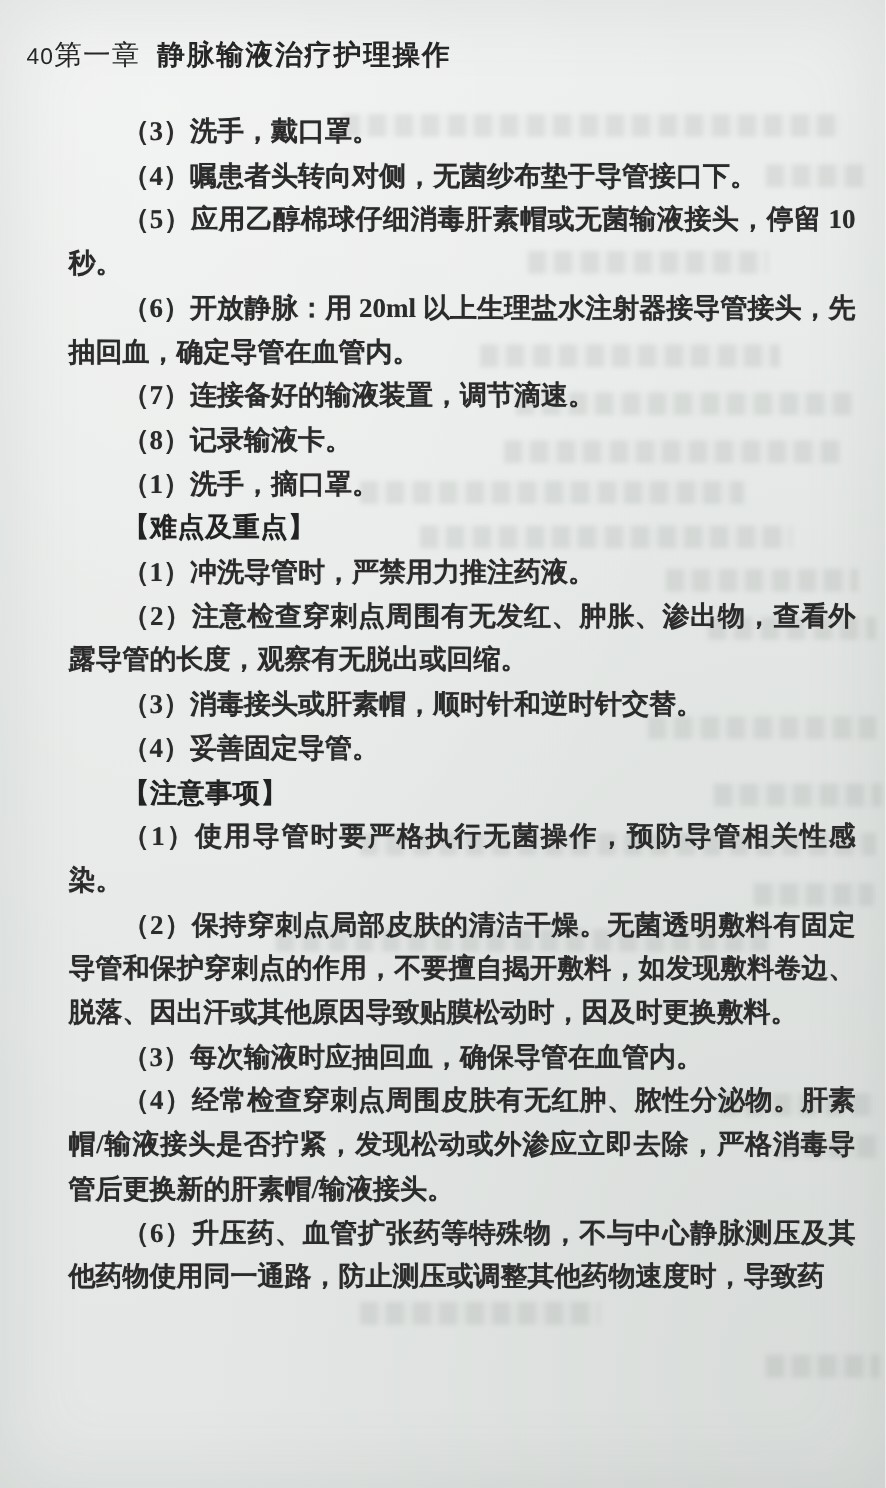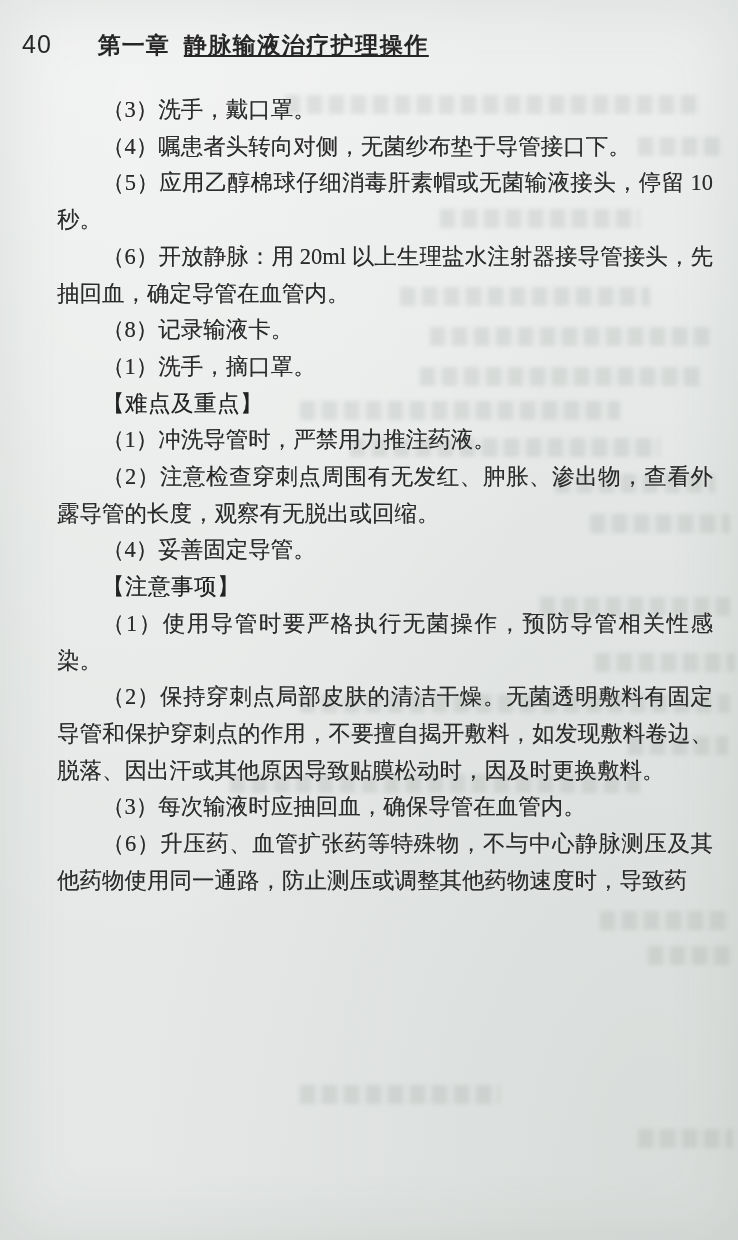--- a/index.html
+++ b/index.html
@@ -19,42 +19,42 @@
     color: #2d2d2d;
   }
   
   .page-header {
     position: absolute; top: 30px; left: 22px;
     white-space: nowrap;
     font-family: "Liberation Sans", "DejaVu Sans", sans-serif;
     color: #262626;
   }
   .page-number {
-    font-size: 25px; font-weight: 500; letter-spacing: 1px;
-    margin-right: 14px; vertical-align: baseline;
+    font-size: 19px; font-weight: 500; letter-spacing: 1px;
+    vertical-align: baseline;
   }
   .chapter-label {
-    font-size: 23px; font-weight: 700; margin-right: 14px; letter-spacing: 1px; margin-left: 32px;
+    font-size: 23px; font-weight: 400; margin-right: 14px; letter-spacing: 1px;
   }
   .chapter-title {
-    font-size: 23px; font-weight: 700; letter-spacing: 1.5px; text-decoration: underline;
+    font-size: 23px; font-weight: 700; letter-spacing: 1.5px;
   }
   
   .page-body {
     position: absolute; top: 92px; left: 57px;
     width: 656px;
     font-size: 22.5px; line-height: 36.7px;
     text-align: justify;
     color: #2b2b2b;
     text-shadow: 0 0 0.6px rgba(60,60,60,0.55);
   }
-  .para, .heading { margin: 0; text-indent: 2em; }
+  .para, .heading { margin: 0; text-indent: 2em; font-weight: bold; }
   .heading {
     font-family: "Liberation Sans", "DejaVu Sans", sans-serif;
-    font-weight: 400; letter-spacing: 0.5px; color: #222;
+    font-weight: 700; letter-spacing: 0.5px; color: #222;
   }
   
   .smudge {
     position: absolute; height: 19px;
     background: repeating-linear-gradient(90deg,
       rgba(138,145,141,0.55) 0px, rgba(138,145,141,0.55) 15px,
       rgba(138,145,141,0.08) 15px, rgba(138,145,141,0.08) 22px);
     filter: blur(2.2px);
     opacity: 0.33;
     pointer-events: none;
@@ -89,26 +89,29 @@
 
   <header class="page-header">
     <span class="page-number">40</span><span class="chapter-label">第一章</span><span class="chapter-title">静脉输液治疗护理操作</span>
   </header>
 
   <main class="page-body">
     <p class="para">（3）洗手，戴口罩。</p>
     <p class="para">（4）嘱患者头转向对侧，无菌纱布垫于导管接口下。</p>
     <p class="para">（5）应用乙醇棉球仔细消毒肝素帽或无菌输液接头，停留 10 秒。</p>
     <p class="para">（6）开放静脉：用 20ml 以上生理盐水注射器接导管接头，先抽回血，确定导管在血管内。</p>
+    <p class="para">（7）连接备好的输液装置，调节滴速。</p>
     <p class="para">（8）记录输液卡。</p>
     <p class="para">（1）洗手，摘口罩。</p>
     <p class="heading">【难点及重点】</p>
     <p class="para">（1）冲洗导管时，严禁用力推注药液。</p>
     <p class="para">（2）注意检查穿刺点周围有无发红、肿胀、渗出物，查看外露导管的长度，观察有无脱出或回缩。</p>
+    <p class="para">（3）消毒接头或肝素帽，顺时针和逆时针交替。</p>
     <p class="para">（4）妥善固定导管。</p>
     <p class="heading">【注意事项】</p>
     <p class="para">（1）使用导管时要严格执行无菌操作，预防导管相关性感染。</p>
     <p class="para">（2）保持穿刺点局部皮肤的清洁干燥。无菌透明敷料有固定导管和保护穿刺点的作用，不要擅自揭开敷料，如发现敷料卷边、脱落、因出汗或其他原因导致贴膜松动时，因及时更换敷料。</p>
     <p class="para">（3）每次输液时应抽回血，确保导管在血管内。</p>
+    <p class="para">（4）经常检查穿刺点周围皮肤有无红肿、脓性分泌物。肝素帽/输液接头是否拧紧，发现松动或外渗应立即去除，严格消毒导管后更换新的肝素帽/输液接头。</p>
     <p class="para">（6）升压药、血管扩张药等特殊物，不与中心静脉测压及其他药物使用同一通路，防止测压或调整其他药物速度时，导致药</p>
   </main>
 
 </div>
 
 </body></html>

